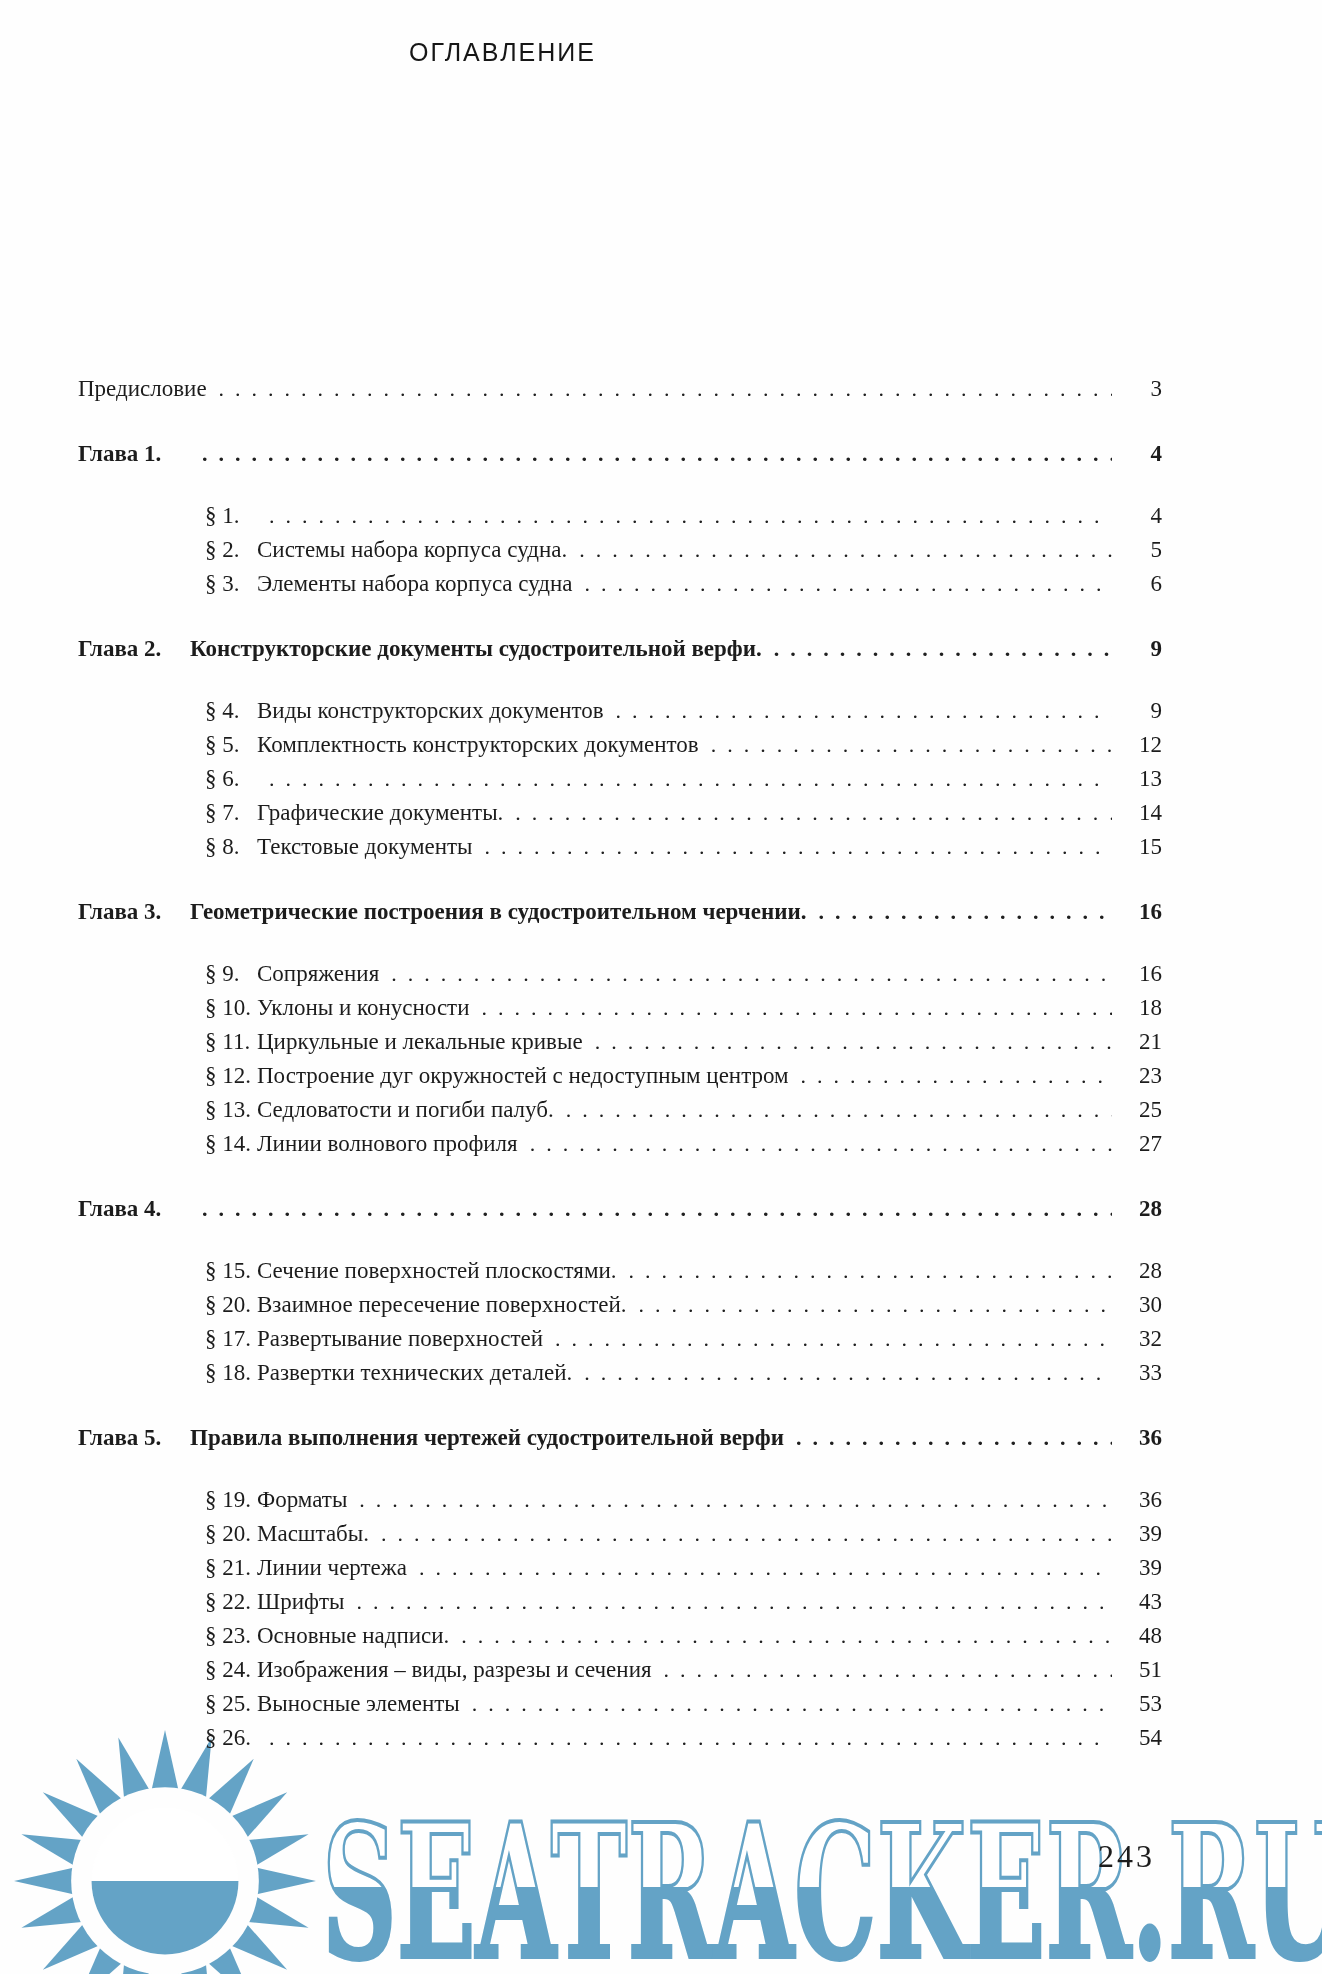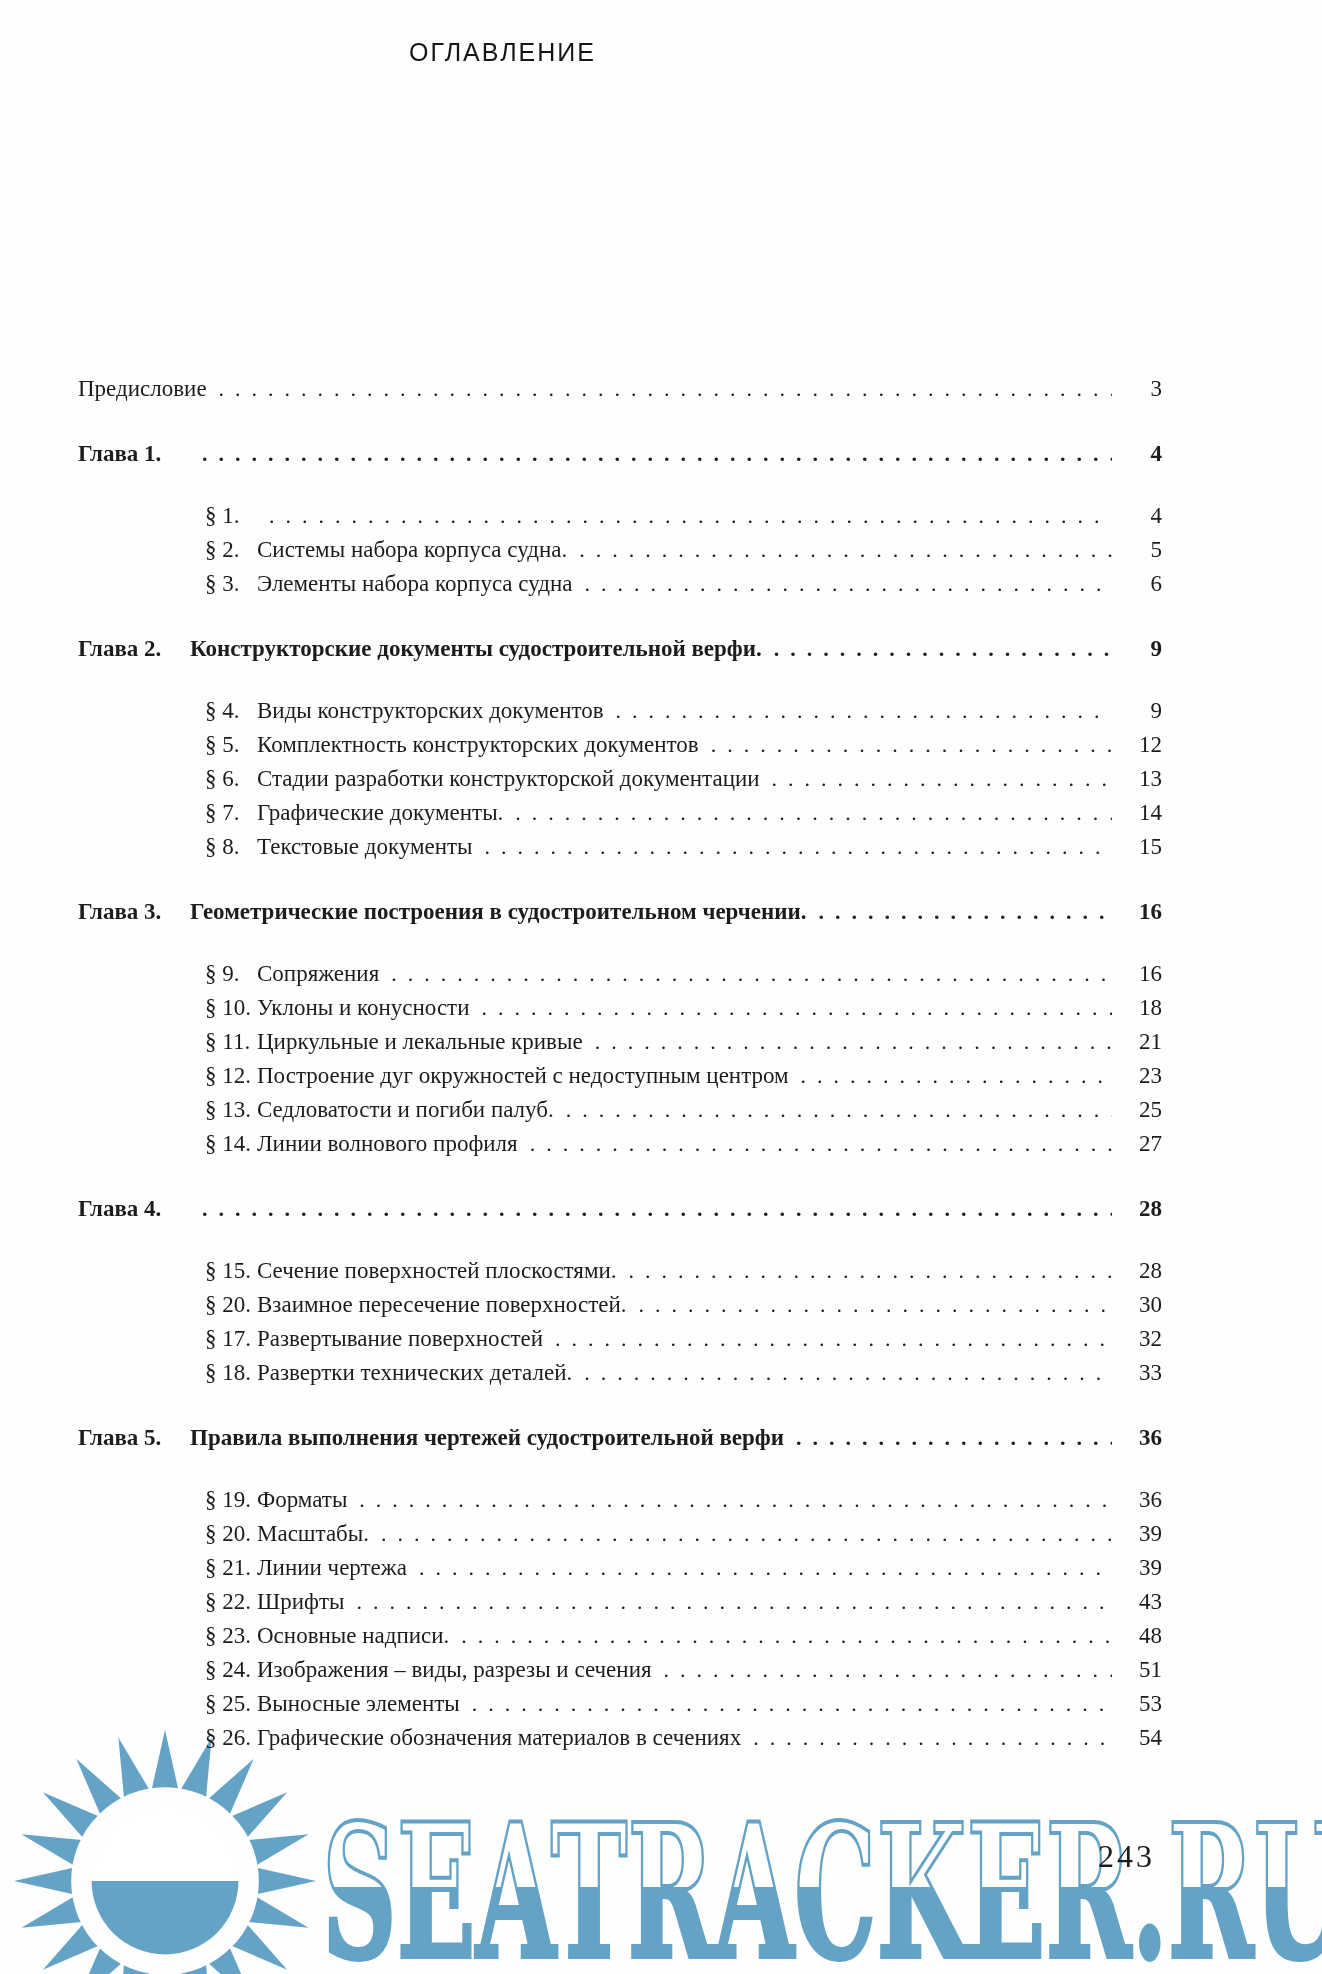--- a/index.html
+++ b/index.html
@@ -106,21 +106,20 @@
         <span class="pg">9</span>
       </div>
       <div class="row section">
         <span class="num">§ 5.</span>
         <span class="label">Комплектность конструкторских документов</span>
         <span class="dots">........................................................................................................................</span>
         <span class="pg">12</span>
       </div>
       <div class="row section">
         <span class="num">§ 6.</span>
-        <span class="label">Стадии разработки конструкторской документации</span>
         <span class="dots">........................................................................................................................</span>
         <span class="pg">13</span>
       </div>
       <div class="row section">
         <span class="num">§ 7.</span>
         <span class="label">Графические документы.</span>
         <span class="dots">........................................................................................................................</span>
         <span class="pg">14</span>
       </div>
       <div class="row section">
@@ -243,21 +242,20 @@
         <span class="pg">51</span>
       </div>
       <div class="row section">
         <span class="num">§ 25.</span>
         <span class="label">Выносные элементы</span>
         <span class="dots">........................................................................................................................</span>
         <span class="pg">53</span>
       </div>
       <div class="row section">
         <span class="num">§ 26.</span>
-        <span class="label">Графические обозначения материалов в сечениях</span>
         <span class="dots">........................................................................................................................</span>
         <span class="pg">54</span>
       </div>
     </div>
 
   <div class="pagenum">243</div>
 
   <div class="watermark">
     <svg class="wm-sun" viewBox="0 0 300 300" xmlns="http://www.w3.org/2000/svg">
       <g style="fill:var(--wm,#64a3c6)">

